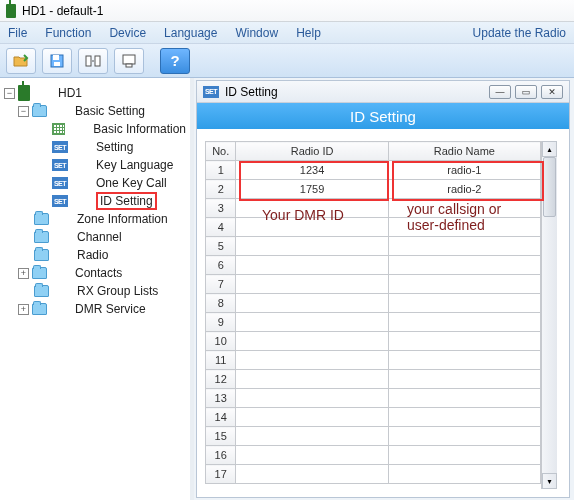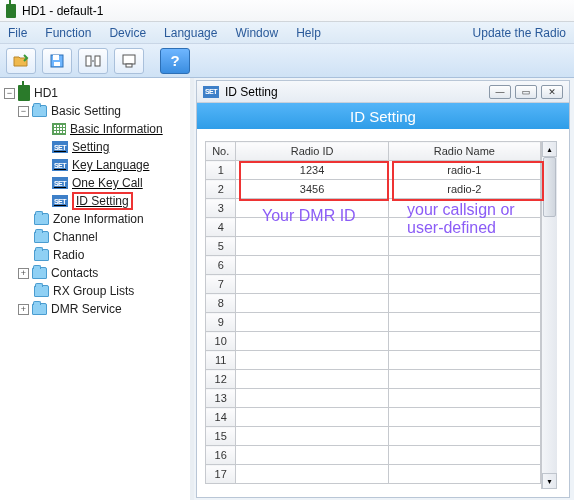--- a/index.html
+++ b/index.html
@@ -19,23 +19,23 @@
   .tree { width:190px; background:#fff; padding:6px 4px; overflow:hidden; }
   .node { display:flex; align-items:center; height:18px; white-space:nowrap; }
   .exp { width:11px; height:11px; border:1px solid #888; margin-right:3px; display:flex; align-items:center; justify-content:center; font-size:9px; line-height:1; cursor:pointer; color:#555;}
   .folder { width:15px; height:12px; background:#8fd0f4; border:1px solid #4a9cd0; border-radius:2px 2px 1px 1px; margin-right:4px; position:relative;}
   .folder::before{content:"";position:absolute;top:-3px;left:0;width:6px;height:3px;background:#8fd0f4;border:1px solid #4a9cd0;border-bottom:0;border-radius:2px 2px 0 0;}
   .radio-dev{width:12px;height:16px;background:#2a7a2a;border-radius:1px;margin-right:4px;position:relative;}
   .radio-dev::before{content:"";position:absolute;top:-4px;left:4px;width:2px;height:4px;background:#2a7a2a;}
   .set-ico{width:16px;height:12px;background:#3d7fc8;margin-right:4px;display:flex;align-items:center;justify-content:center;color:#fff;font-size:7px;font-weight:bold;letter-spacing:-0.5px;}
   .grid-ico{width:14px;height:12px;background:#fff;border:1px solid #5aa05a;margin-right:4px;position:relative;}
   .grid-ico::after{content:"";position:absolute;inset:0;background:repeating-linear-gradient(#5aa05a 0 1px,transparent 1px 3px),repeating-linear-gradient(90deg,#5aa05a 0 1px,transparent 1px 3px);}
-  .tree-label{color:#222;}
+  .tree-label{color:#222;margin-left:24px;}
   .sel-box{border:2px solid #e33; padding:0 2px;}
-  .ind1{padding-left:14px;} .ind2{padding-left:30px;} .ind3{padding-left:48px;text-decoration:underline;}
+  .ind1{padding-left:14px;} .ind2{padding-left:30px;} .ind3{padding-left:48px;}
   
   .divider{width:4px;background:#e9eef3;}
   .mdi{flex:1;background:#eef3f8;position:relative;}
   .childwin{position:absolute;left:2px;top:2px;right:4px;bottom:2px;background:#fff;border:1px solid #b9c6d6;}
   .child-title{height:22px;background:linear-gradient(#f6f8fb,#e6ecf3);display:flex;align-items:center;padding:0 6px;border-bottom:1px solid #c9d0da;}
   .child-title .set-ico{margin-right:6px;}
   .winbtns{margin-left:auto;display:flex;gap:4px;}
   .wbtn{width:22px;height:14px;border:1px solid #8a98a8;border-radius:2px;background:linear-gradient(#fefefe,#e2e8ef);display:flex;align-items:center;justify-content:center;font-size:9px;color:#333;}
   .banner{height:26px;background:linear-gradient(#54b5f8,#2f9de8);color:#fff;display:flex;align-items:center;justify-content:center;font-size:15px;}
   .grid-area{position:absolute;left:8px;right:12px;top:60px;bottom:8px;display:flex;}
@@ -45,21 +45,21 @@
   th{background:linear-gradient(#fcfcfd,#edeff2);font-weight:normal;}
   th.no{width:30px;} th.rid{width:150px;} th.rname{width:150px;}
   td.no{background:linear-gradient(#fcfcfd,#edeff2);width:30px;}
   .vsb{width:16px;background:linear-gradient(90deg,#f3f5f8,#e4e8ee);border-left:1px solid #c6c9ce;display:flex;flex-direction:column;}
   .vsb .arr{height:16px;border:1px solid #bfc5cd;margin:0;display:flex;align-items:center;justify-content:center;font-size:8px;}
   .vsb .track{flex:1;position:relative;}
   .vsb .thumb{position:absolute;top:0;left:1px;right:1px;height:60px;background:linear-gradient(90deg,#e9edf2,#d0d6de);border:1px solid #b6bdc7;border-radius:2px;}
   
   
   .ann-box{position:absolute;border:2px solid #e33;pointer-events:none;}
-  .ann-text{position:absolute;color:#8b5cf6;font-size:16px;pointer-events:none;}
+  .ann-text{position:absolute;color:#7f1d1d;font-size:14px;pointer-events:none;}
 </style>
 </head>
 <body>
 
 <div class="titlebar">
   <div class="radio-icon"></div>
   <span>HD1  -  default-1</span>
 </div>
 
 <div class="menubar">
@@ -190,21 +190,21 @@
             </tr>
               </thead>
             <tbody id="tbody">
                 <tr>
                   <td class="no">1</td>
                   <td>1234</td>
                   <td>radio-1</td>
                 </tr>
                 <tr>
                   <td class="no">2</td>
-                  <td>3456</td>
+                  <td>1759</td>
                   <td>radio-2</td>
                 </tr>
                 <tr>
                   <td class="no">3</td>
                   <td></td>
                   <td></td>
                 </tr>
                 <tr>
                   <td class="no">4</td>
                   <td></td>

